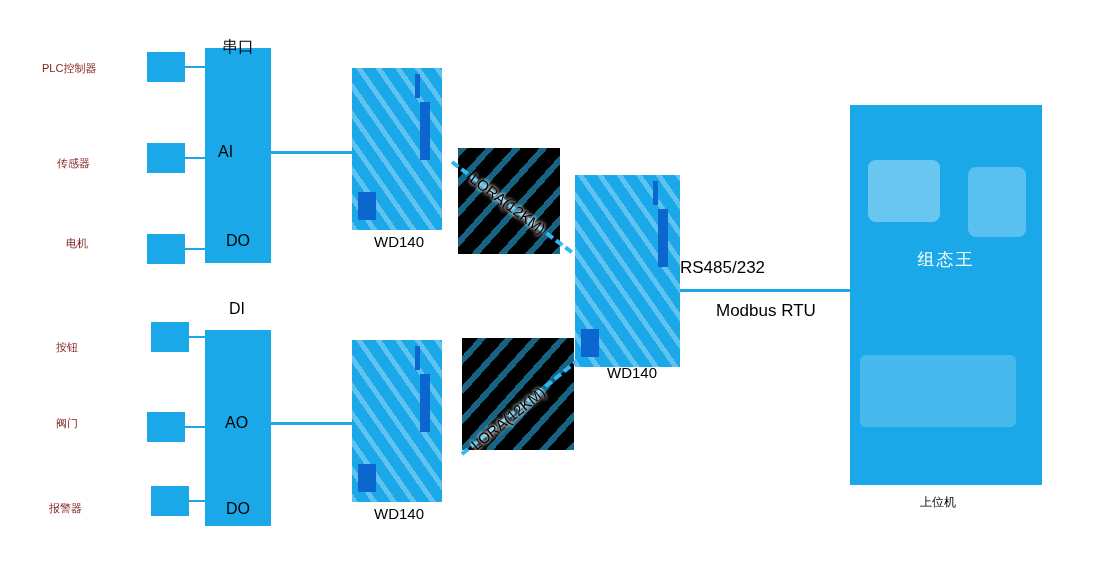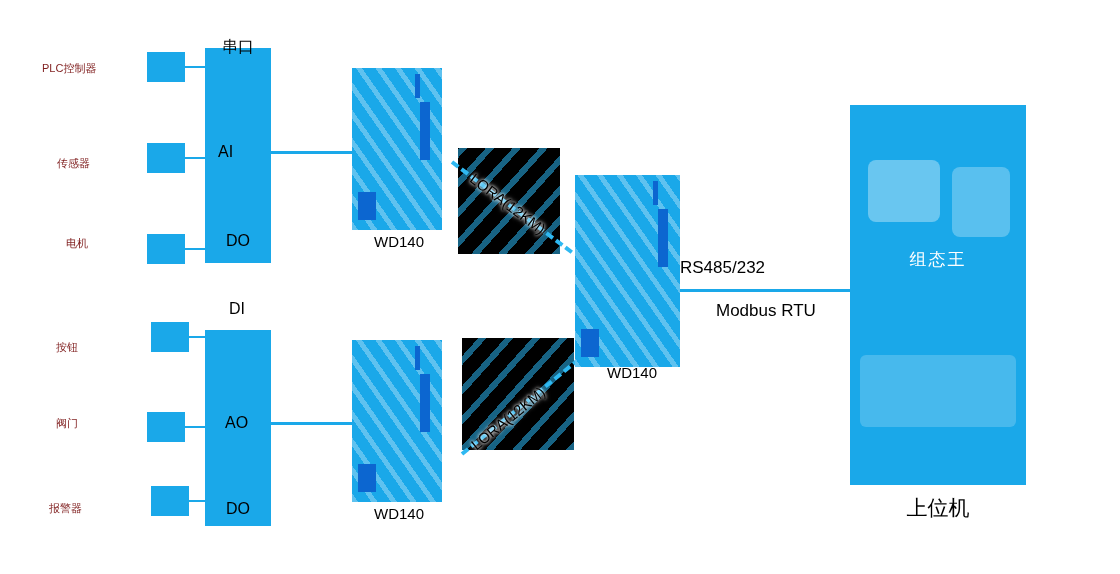--- a/index.html
+++ b/index.html
@@ -21,21 +21,21 @@
   .lora-box{position:absolute;background:#000;overflow:hidden}
   .lora-glow{position:absolute;inset:0;background:repeating-linear-gradient(-48deg,rgba(42,180,240,.55) 0 6px,rgba(0,0,0,0) 6px 20px)}
   .dash{position:absolute;height:0;border-top:4px dashed #2fb9f2;transform-origin:left center}
   .lora-lbl{position:absolute;font-size:15px;color:#000;white-space:nowrap;transform-origin:left center;text-shadow:0 0 3px #fff,0 0 5px #fff}
   .bus-lbl{position:absolute;font-size:17px;color:#000;white-space:nowrap}
   .monitor{position:absolute;background:var(--accent);overflow:hidden}
   .mon-panel1{position:absolute;left:18px;top:55px;width:72px;height:62px;background:rgba(255,255,255,.35);border-radius:8px}
   .mon-panel2{position:absolute;right:16px;top:62px;width:58px;height:70px;background:rgba(255,255,255,.28);border-radius:8px}
   .mon-band{position:absolute;left:10px;top:250px;width:156px;height:72px;background:rgba(255,255,255,.20);border-radius:6px}
   .mon-title{position:absolute;left:0;right:0;top:143px;text-align:center;font-size:17px;color:#fff;letter-spacing:2px}
-  .mon-caption{position:absolute;text-align:center;font-size:21px;color:#000}
+  .mon-caption{position:absolute;text-align:center;font-size:12px;color:#000}
 </style>
 </head>
 <body>
 
 <div class="canvas">
 
   <div class="lbl" style="left:42px;top:62px">PLC控制器</div>
   <div class="lbl" style="left:57px;top:157px">传感器</div>
   <div class="lbl" style="left:66px;top:237px">电机</div>
   <div class="lbl" style="left:56px;top:341px">按钮</div>
@@ -103,21 +103,21 @@
     <div class="dev-ant"></div>
     <div class="dev-slot"></div>
     <div class="dev-port"></div>
   </div>
   <div class="dev-label" style="left:607px;top:364px">WD140</div>
 
   <div class="wire" style="left:680px;top:289px;width:172px"></div>
   <div class="bus-lbl" style="left:680px;top:258px">RS485/232</div>
   <div class="bus-lbl" style="left:716px;top:301px">Modbus RTU</div>
 
-  <div class="monitor" style="left:850px;top:105px;width:176px;height:380px">
+  <div class="monitor" style="left:850px;top:105px;width:192px;height:380px">
     <div class="mon-panel1"></div>
     <div class="mon-panel2"></div>
     <div class="mon-band"></div>
     <div class="mon-title">组态王</div>
   </div>
   <div class="mon-caption" style="left:850px;top:494px;width:176px">上位机</div>
 
 </div>
 
 </body></html>

